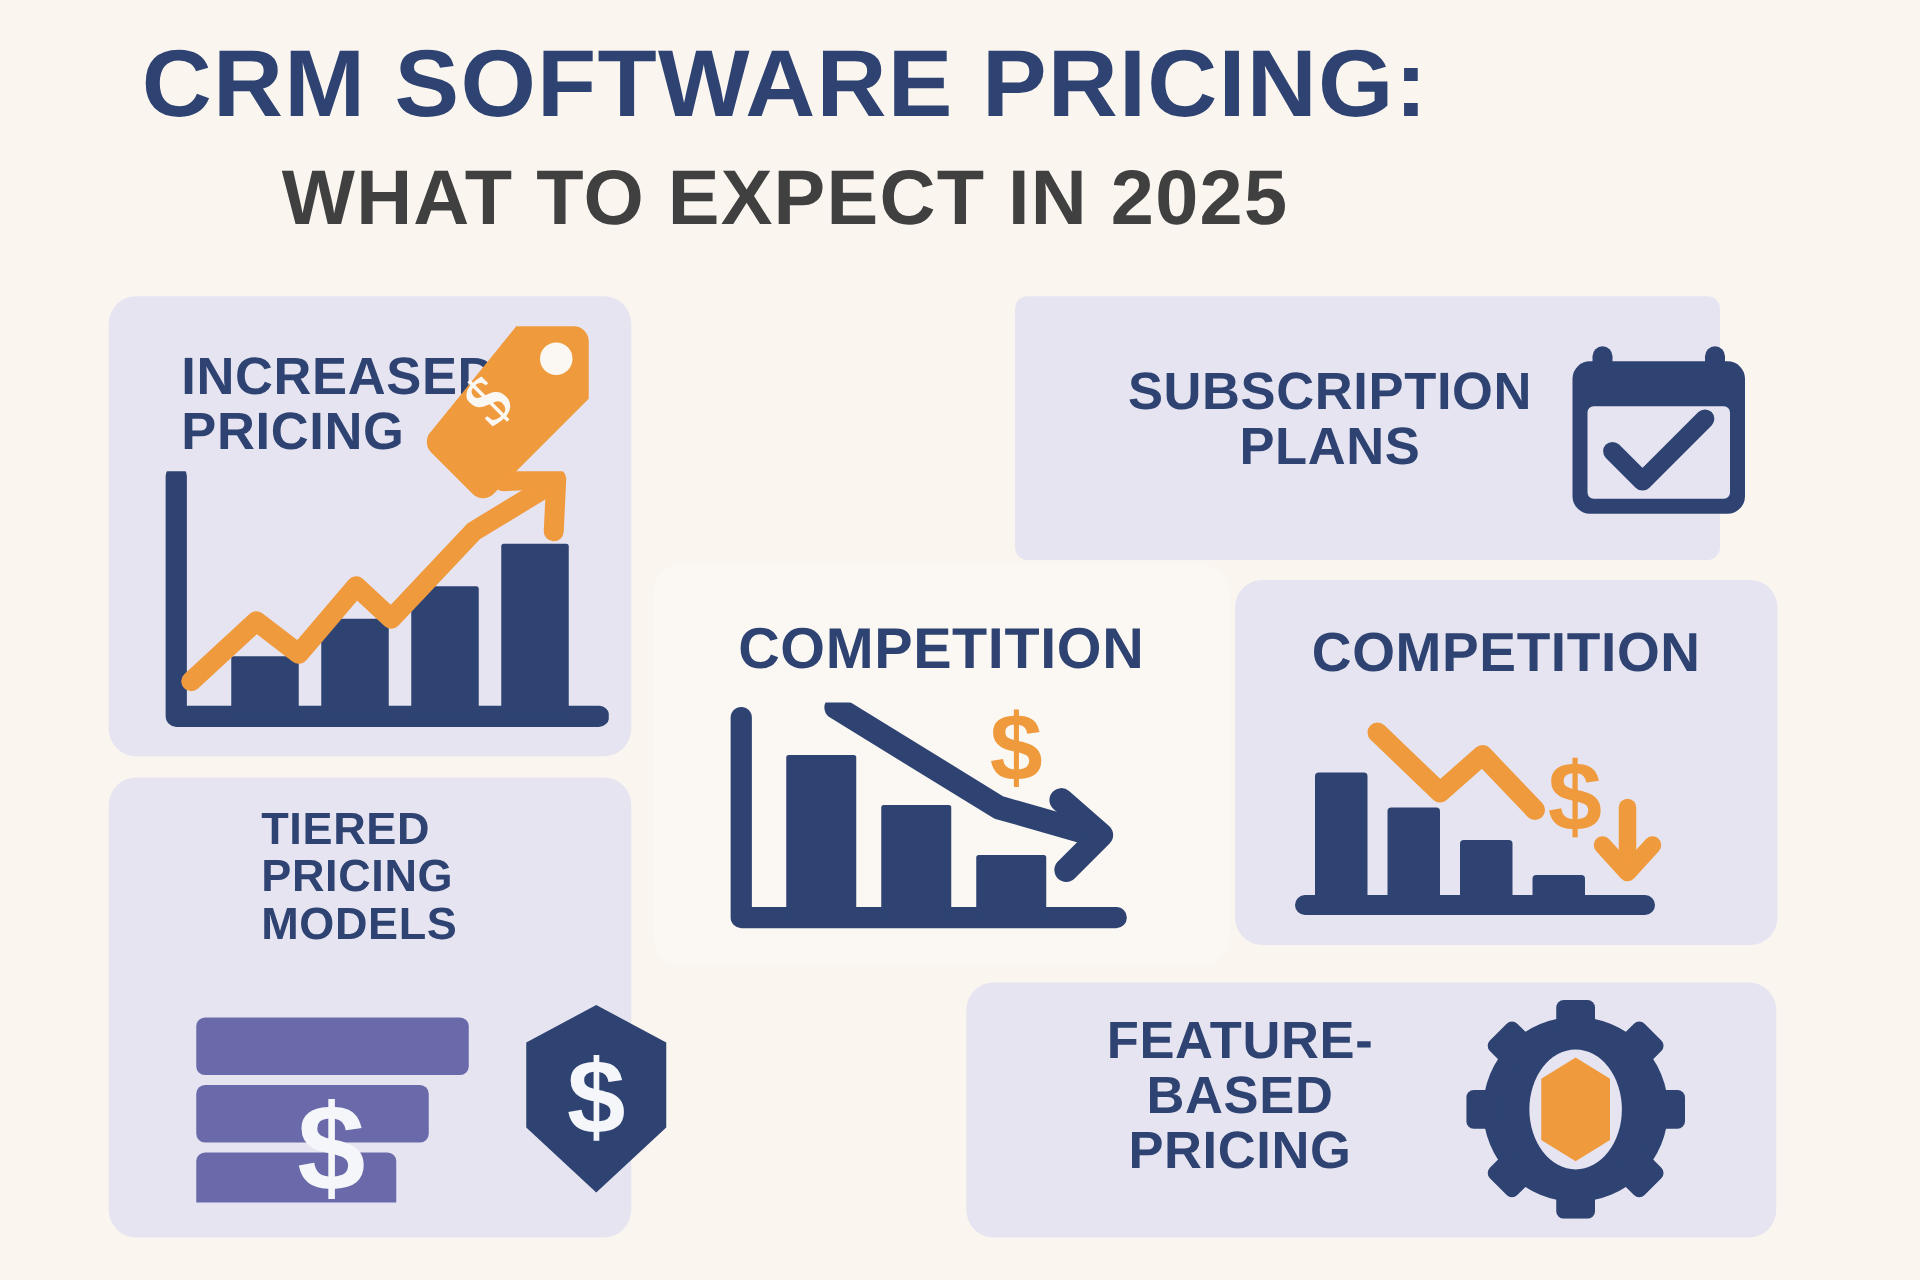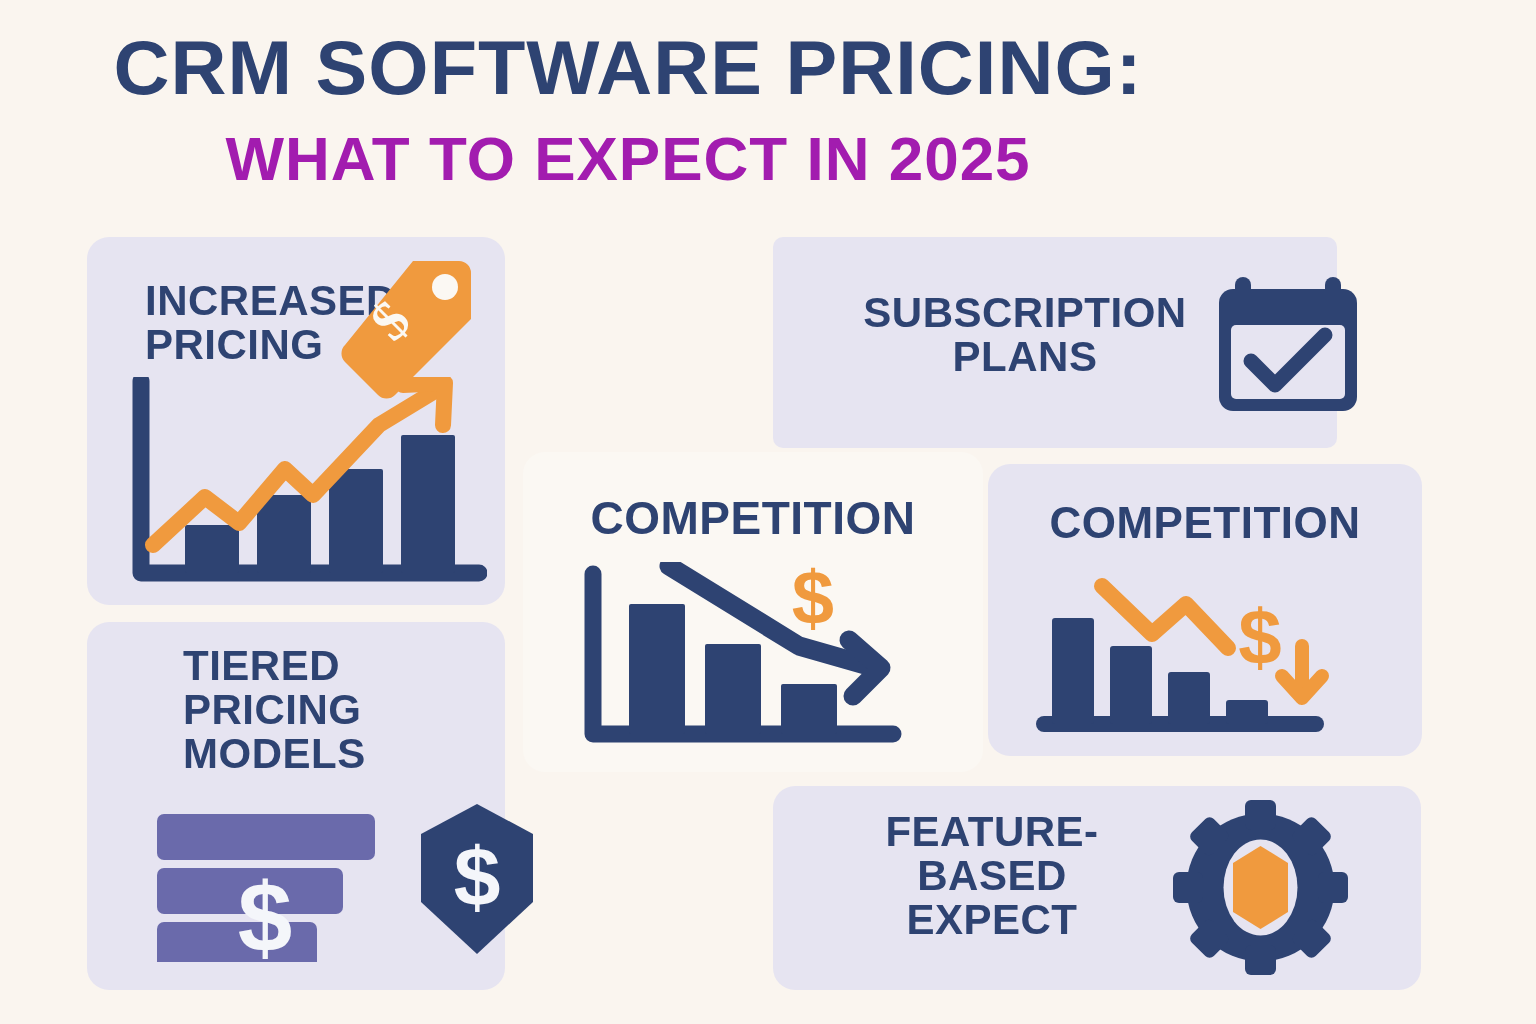--- a/index.html
+++ b/index.html
@@ -15,21 +15,21 @@
   .title-block{
     position:absolute; left:0; top:30px; width:1256px;
     text-align:center;
   }
   .title-line1{
     font-size:76px; font-weight:bold; color:#2e4372;
     letter-spacing:1px; line-height:1.0;
     transform:scaleX(1.02);
   }
   .title-line2{
-    font-size:62px; font-weight:bold; color:#a21caf;
+    font-size:62px; font-weight:bold; color:#404040;
     letter-spacing:1px; line-height:1.25; margin-top:14px;
   }
 
   
   .card{
     position:absolute;
     background:#e6e4f1;
     border-radius:22px;
   }
   .card.center{ background:#fbf8f3; }
@@ -37,32 +37,32 @@
   .card-label{
     position:absolute;
     font-weight:bold;
     color:#2e4372;
     line-height:1.05;
     letter-spacing:0.5px;
   }
 
   
   #card-increased   { left:87px;  top:237px; width:418px; height:368px; }
-  #card-subscription{ left:773px; top:237px; width:564px; height:211px;border-radius:10px; }
+  #card-subscription{ left:812px; top:237px; width:564px; height:211px;border-radius:10px; }
   #card-competition-center { left:523px; top:452px; width:460px; height:320px; z-index:3; }
   #card-competition-right  { left:988px; top:464px; width:434px; height:292px; }
   #card-tiered      { left:87px;  top:622px; width:418px; height:368px; }
   #card-feature     { left:773px; top:786px; width:648px; height:204px; }
 
   
   #label-increased  { left:58px; top:42px;  font-size:42px; }
   #label-subscription{ left:42px; top:54px; font-size:42px; width:420px; text-align:center;}
   #label-comp-center{ left:0;    top:42px;  font-size:46px; width:460px; text-align:center; }
   #label-comp-right { left:0;    top:36px;  font-size:44px; width:434px; text-align:center; }
-  #label-tiered     { left:96px; top:22px; font-size:42px; }
+  #label-tiered     { left:122px; top:22px; font-size:36px; }
   #label-feature    { left:54px;  top:24px; font-size:42px; width:330px; text-align:center; }
 
   .art{ position:absolute; }
 
   
   #art-increased-chart{ left:40px; top:140px; width:360px; height:215px; }
   #art-price-tag{ left:250px; top:18px; width:140px; height:150px; }
 
   
   #art-calendar{ left:440px; top:36px; width:150px; height:145px; }
@@ -175,21 +175,21 @@
       <text x="110" y="140" font-family="'Liberation Sans', sans-serif" font-size="98" font-weight="bold" fill="#f4f6fa" text-anchor="middle">$</text>
     </svg>
 
     <svg class="art" id="art-hex-dollar" viewBox="0 0 120 160">
       <path d="M60 2 L116 32 L116 100 L60 152 L4 100 L4 32 Z" fill="#2e4372"></path>
       <text x="60" y="104" font-family="'Liberation Sans', sans-serif" font-size="84" font-weight="bold" fill="#f4f6fa" text-anchor="middle">$</text>
     </svg>
   </div>
 
   <div class="card" id="card-feature">
-    <div class="card-label" id="label-feature">FEATURE-BASED EXPECT</div>
+    <div class="card-label" id="label-feature">FEATURE-BASED PRICING</div>
 
     <svg class="art" id="art-gear" viewBox="0 0 175 175">
       <g fill="#2e4372">
         <circle cx="87.5" cy="87.5" r="74"></circle>
         <g>
           <rect x="72" y="0" width="31" height="30" rx="6"></rect>
           <rect x="72" y="145" width="31" height="30" rx="6"></rect>
           <rect x="0" y="72" width="30" height="31" rx="6"></rect>
           <rect x="145" y="72" width="30" height="31" rx="6"></rect>
           <rect x="72" y="0" width="31" height="30" rx="6" transform="rotate(45 87.5 87.5)"></rect>

